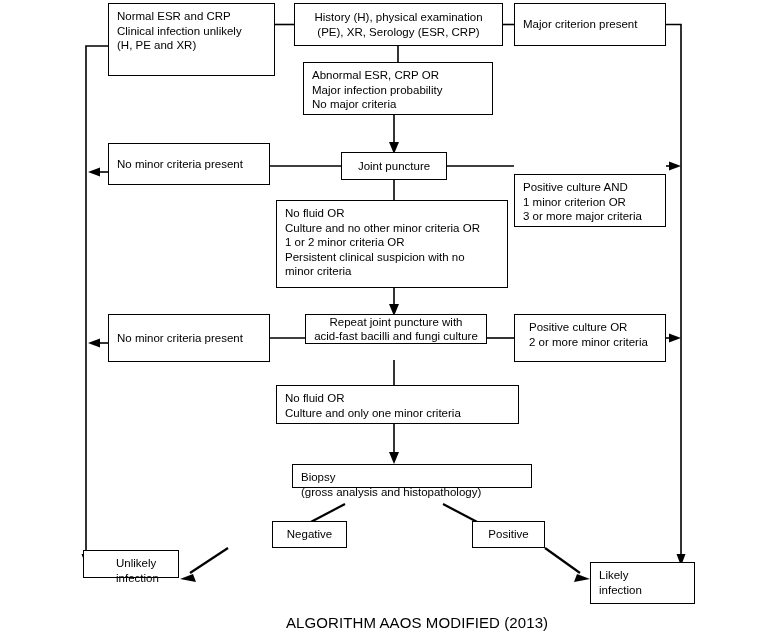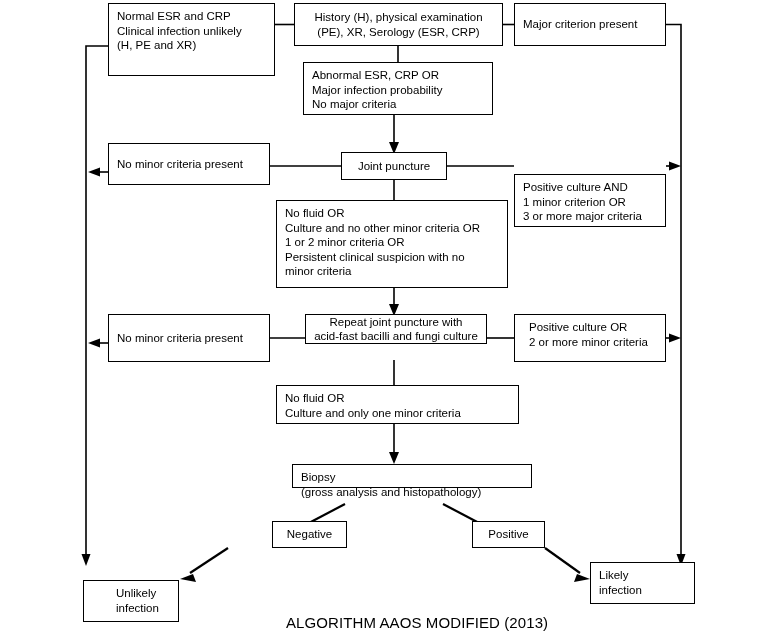--- a/index.html
+++ b/index.html
@@ -169,21 +169,21 @@
   <div class="node" style="left:276px; top:385px; width:243px; height:39px;">No fluid OR
 Culture and only one minor criteria</div>
 
   <div class="node" style="left:276px; top:464px; width:240px; height:24px;margin-left:16px;">Biopsy
 (gross analysis and histopathology)</div>
 
   <div class="node center" style="left:228px; top:521px; width:75px; height:27px;margin-left:44px;">Negative</div>
 
   <div class="node center" style="left:472px; top:521px; width:73px; height:27px;">Positive</div>
 
-  <div class="node" style="left:83px; top:580px; width:96px; height:42px;padding-left:32px;">Unlikely
+  <div class="node" style="left:83px; top:550px; width:96px; height:28px;padding-left:32px;">Unlikely
 infection</div>
 
   <div class="node" style="left:590px; top:562px; width:105px; height:42px;">Likely
 infection</div>
 
   <div class="caption" style="left:286px; top:614px;">ALGORITHM AAOS MODIFIED (2013)</div>
 
 </div>
 
 </body></html>

